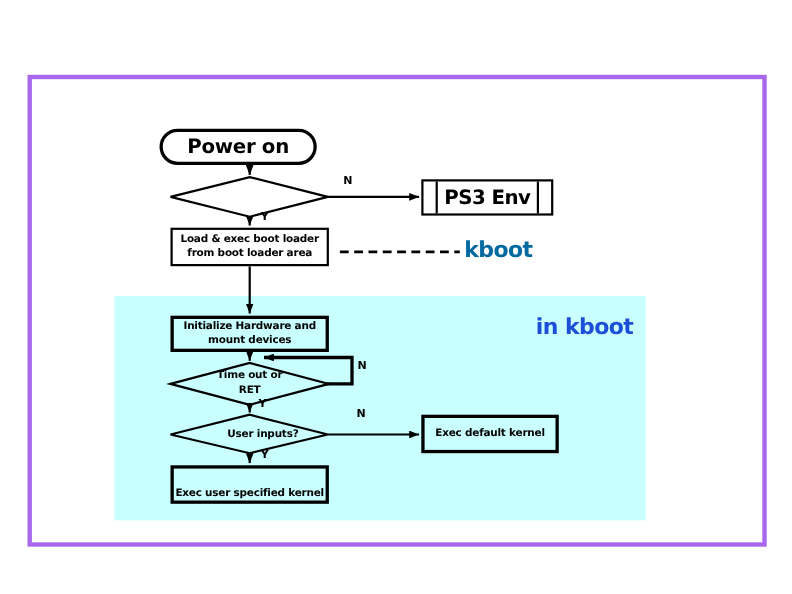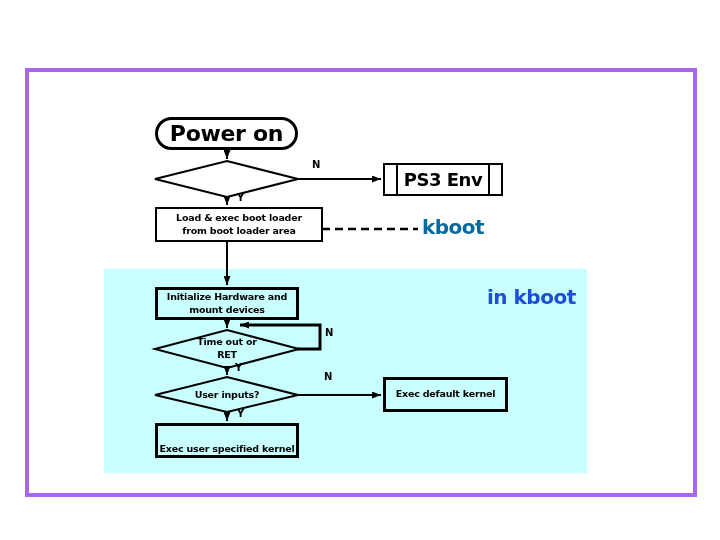--- a/index.html
+++ b/index.html
@@ -14,42 +14,42 @@
   #kboot-region{
     position:absolute;left:104px;top:269px;width:483px;height:204px;
     background:#c9ffff;z-index:1;
   }
   #lines{position:absolute;left:0;top:0;z-index:2;}
   .node{
     position:absolute;z-index:3;display:flex;align-items:center;justify-content:center;
     flex-direction:column;text-align:center;color:#000;font-weight:bold;box-sizing:border-box;
   }
   .terminator{
-    left:155px;top:117px;width:143px;height:33px;background:#fff;
-    border:3px solid #000;border-radius:17px;font-size:22px;letter-spacing:-0.3px;
+    left:145px;top:117px;width:143px;height:33px;background:#fff;
+    border:3px solid #000;border-radius:17px;font-size:18px;letter-spacing:-0.3px;
   }
   .predefined{
     left:383px;top:163px;width:120px;height:33px;background:#fff;
     border:2px solid #000;font-size:18px;letter-spacing:-0.5px;
   }
   .predefined .vline{position:absolute;top:0;bottom:0;width:2px;background:#000;}
   .predefined .vline.l{left:11px;}
   .predefined .vline.r{right:11px;}
   .process{border:2px solid #000;font-size:9.5px;line-height:12.5px;letter-spacing:-0.2px;}
-  #load-box{left:155px;top:207px;width:168px;height:35px;background:#fff;}
+  #load-box{left:155px;top:207px;width:144px;height:35px;background:#fff;}
   #init-box{left:155px;top:287px;width:144px;height:33px;border-width:3px;background:transparent;align-items:center;}
   #exec-default-box{left:383px;top:377px;width:125px;height:35px;border-width:3px;background:transparent;}
   #exec-user-box{left:155px;top:423px;width:144px;height:35px;border-width:3px;background:transparent;justify-content:flex-end;}
   .dlabel{
     position:absolute;z-index:3;font-weight:bold;font-size:9.5px;line-height:13px;
     letter-spacing:-0.2px;text-align:center;color:#000;
   }
   #d1-label{left:160px;top:171px;width:134px;}
   #d2-label{left:160px;top:335px;width:134px;}
-  #d3-label{left:160px;top:388px;width:134px;}
+  #d3-label{left:160px;top:388px;width:134px;padding-left:12px;}
   .edge-label{position:absolute;z-index:3;font-weight:bold;font-size:10px;color:#000;}
   #lbl-n1{left:312px;top:159px;}
   #lbl-y1{left:237px;top:192px;}
   #lbl-n2{left:325px;top:327px;}
   #lbl-y2{left:235px;top:362px;}
   #lbl-n3{left:324px;top:371px;}
   #lbl-y3{left:237px;top:408px;}
   .annotation{position:absolute;z-index:3;font-weight:bold;font-size:20px;letter-spacing:-0.5px;}
   #kboot-label{left:422px;top:215px;color:#0369a1;}
   #in-kboot-label{left:487px;top:285px;color:#1d4ed8;}

